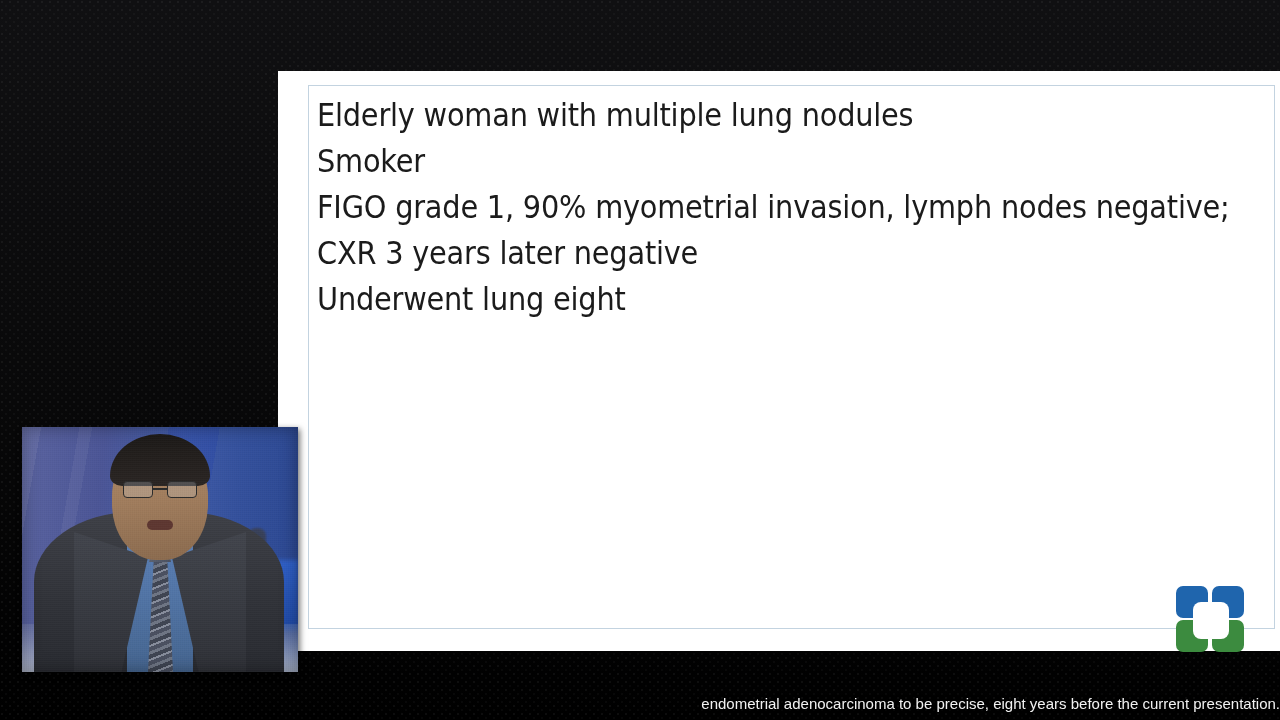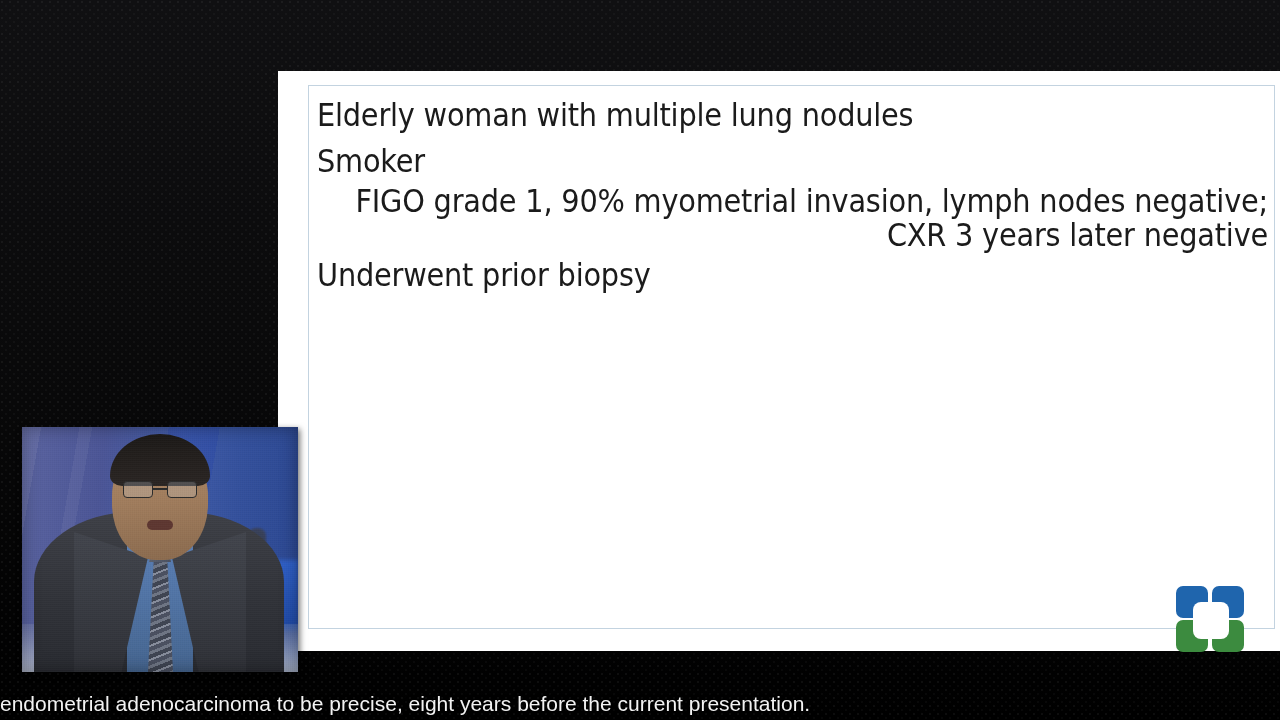--- a/index.html
+++ b/index.html
@@ -44,21 +44,21 @@
   .bullet {
     color:#1b1b1b;
     font-family:"DejaVu Sans Condensed","Liberation Sans", sans-serif;
     font-size:32px;
     font-weight:400;
     line-height:46px;
     letter-spacing:-0.2px;
     white-space:pre-wrap;
   }
   .bullet + .bullet { }
-  .bullet.two-line { line-height:34px;text-align:right; }
+  .bullet.two-line { line-height:46px; }
 
   
   #logo {
     position:absolute;
     left:1176px; top:586px;
     width:70px; height:68px;
   }
   #logo .piece {
     position:absolute;
     width:32px; height:32px;
@@ -191,41 +191,41 @@
     background-image:
       repeating-linear-gradient(0deg, rgba(255,255,255,0.018) 0 1px, transparent 1px 2px),
       repeating-linear-gradient(90deg, rgba(0,0,0,0.025) 0 1px, transparent 1px 2px);
   }
   #video .blurlayer { position:absolute; inset:0; box-shadow:inset 0 0 18px rgba(0,0,0,0.35); }
 
   
   #caption {
     position:absolute;
     left:0; right:0; top:693px;
-    text-align:left;
+    text-align:right;
     color:#f2f2f2;
     font-family:"Liberation Sans", sans-serif;
-    font-size:21px;
+    font-size:15px;
     line-height:22px;
     text-shadow:0 1px 2px rgba(0,0,0,0.95), 0 0 5px rgba(0,0,0,0.85);
     white-space:nowrap;
   }
 </style>
 </head>
 <body>
 
 <div id="stage">
 
   <div id="slide">
     <div id="slide-inner">
       <div id="slide-body">
         <div class="bullet">Elderly woman with multiple lung nodules</div>
         <div class="bullet">Smoker</div>
         <div class="bullet two-line">FIGO grade 1, 90% myometrial invasion, lymph nodes negative; CXR 3 years later negative</div>
-        <div class="bullet">Underwent prior biopsy</div>
+        <div class="bullet">Underwent lung eight</div>
       </div>
     </div>
   </div>
 
   <div id="logo">
     <span class="piece tl"></span>
     <span class="piece tr"></span>
     <span class="piece bl"></span>
     <span class="piece br"></span>
     <span class="center-notch"></span>

